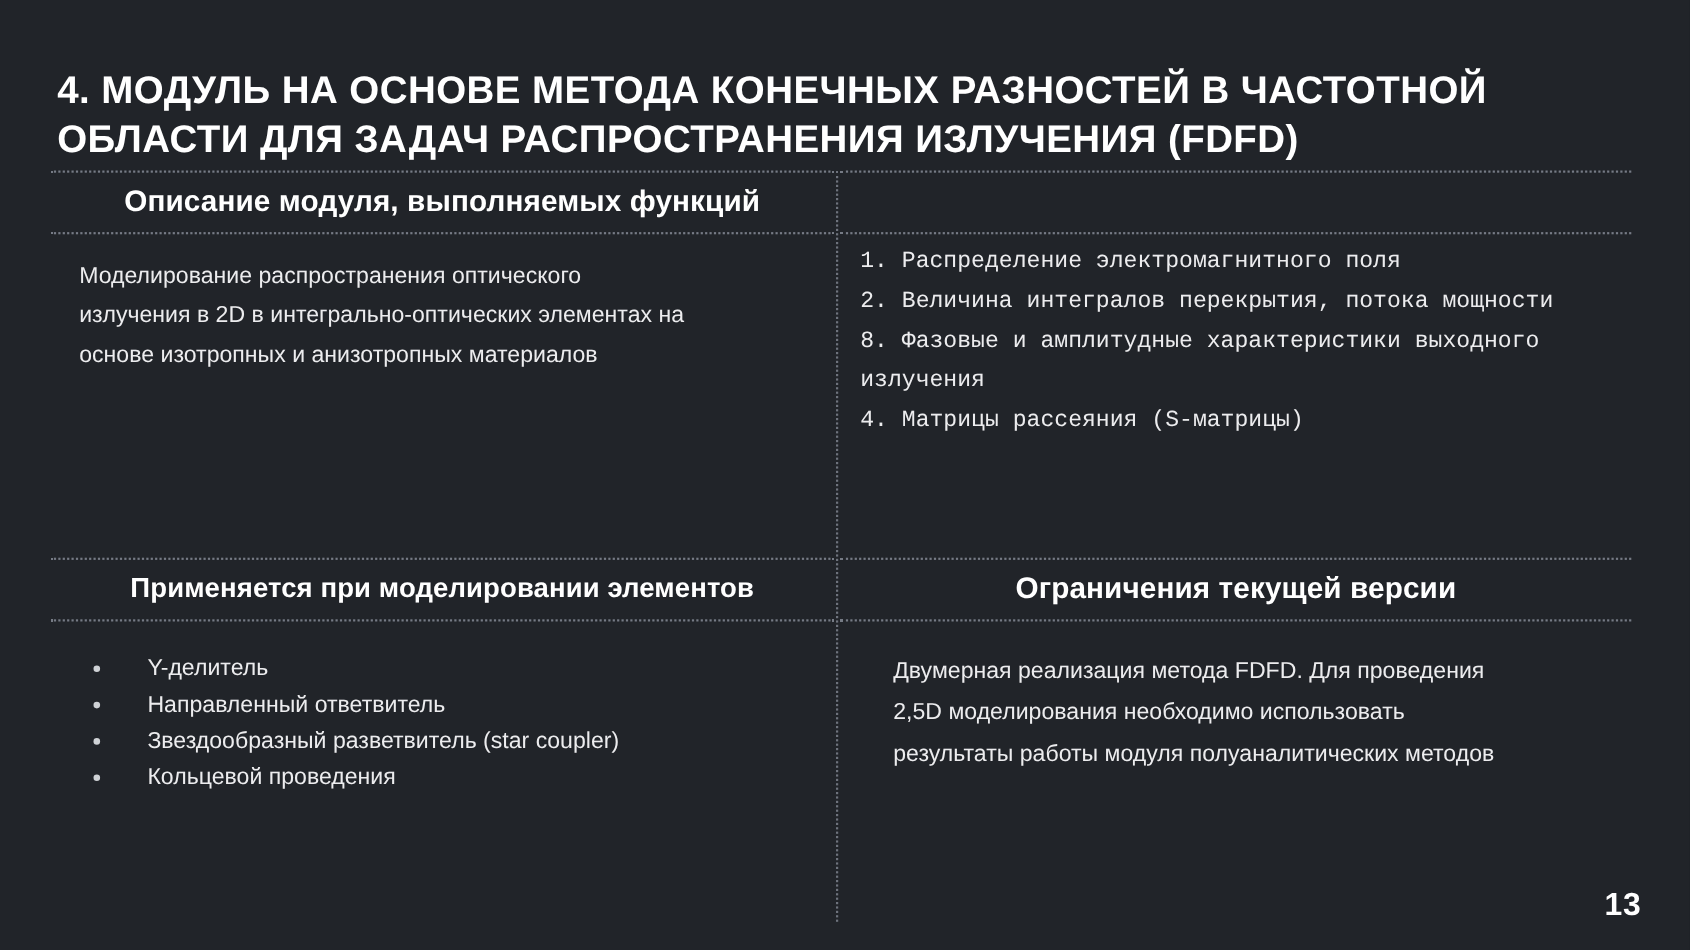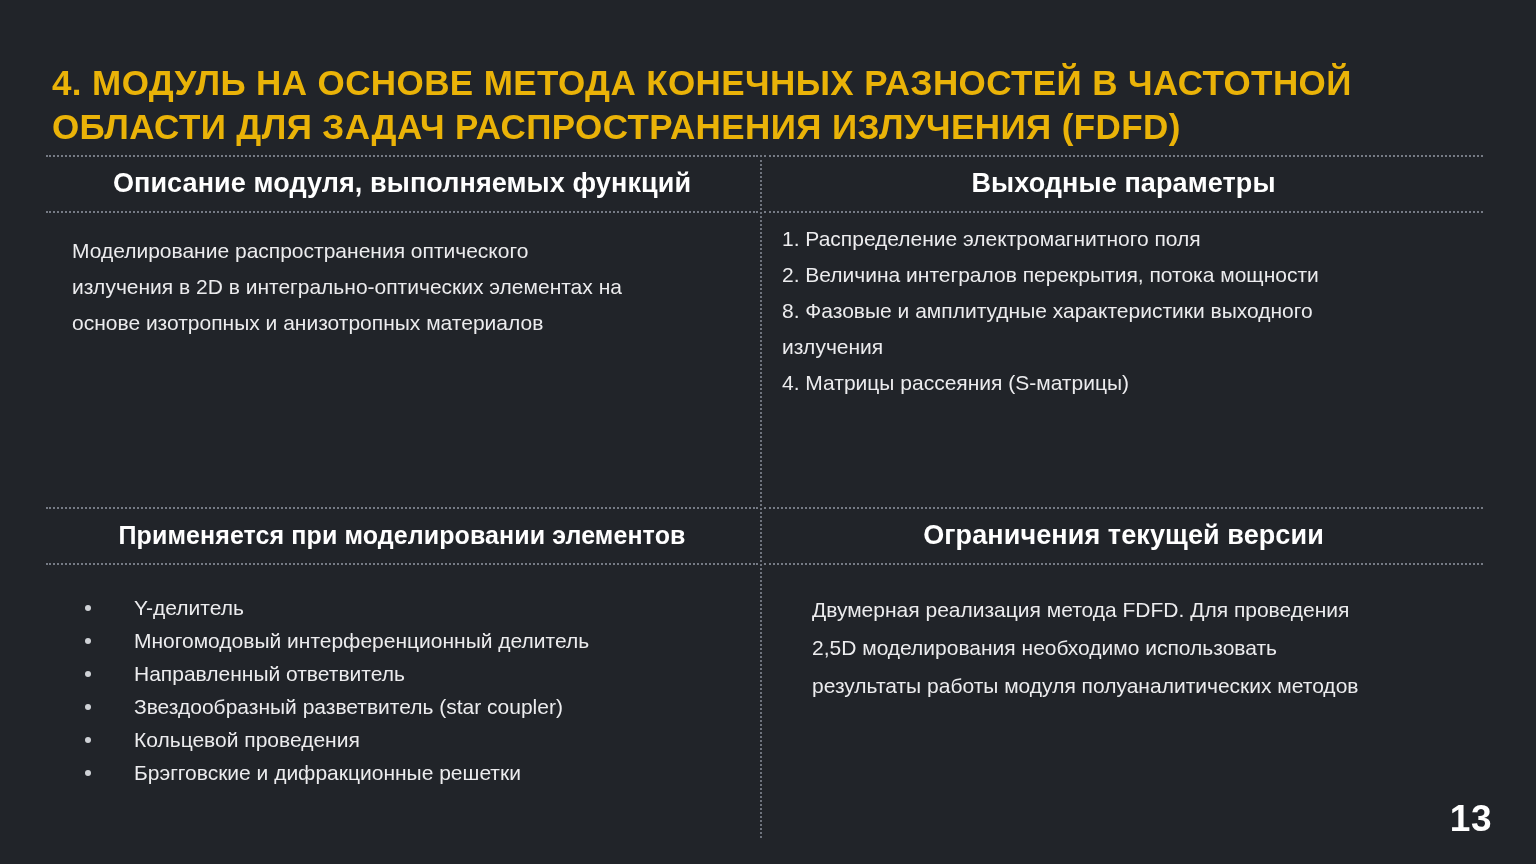--- a/index.html
+++ b/index.html
@@ -21,21 +21,21 @@
     background: #212429;
     box-sizing: border-box;
   }
 
   
   .slide-title {
     position: absolute;
     left: 52px;
     top: 38px;
     width: 1440px;
-    color: #eab308;
+    color: #ffffff;
     font-family: "Liberation Sans Narrow", "Liberation Sans", sans-serif;
     font-size: 35px;
     font-weight: bold;
     line-height: 44px;
     letter-spacing: 0.4px;
     text-transform: uppercase;
     white-space: pre-line;
   }
 
   
@@ -114,20 +114,21 @@
   }
 
   
   .num-list {
     list-style: none;
     margin: 0;
     padding: 0;
   }
   .num-list li {
     white-space: pre-line;
+    font-family: Liberation Mono, monospace;
   }
 
   
   .bullet-list {
     list-style: none;
     margin: 12px;
     padding: 0;
   }
   .bullet-list li {
     position: relative;
@@ -147,21 +148,21 @@
   .body-limit .para { line-height: 38px; }
   .body-desc  .para { line-height: 36px; }
   .body-out   .num-list li { line-height: 36px; }
 
   
   .page-number {
     position: absolute;
     right: 44px;
     bottom: 24px;
     color: #ffffff;
-    font-size: 37px;
+    font-size: 29px;
     font-weight: bold;
     letter-spacing: 0.5px;
   }
 </style>
 </head>
 <body>
 
 <div class="slide">
 
   <h1 class="slide-title">4. Модуль на основе метода конечных разностей в частотной
@@ -181,21 +182,20 @@
     <div class="v-divider"></div>
 
     <div class="cell cell-header hdr-desc">Описание модуля, выполняемых функций</div>
 
     <div class="cell body-desc">
       <p class="para body-text">Моделирование распространения оптического
 излучения в 2D в интегрально-оптических элементах на
 основе изотропных и анизотропных материалов</p>
     </div>
 
-    <div class="cell cell-header hdr-out">Выходные параметры</div>
 
     <div class="cell body-out">
       <ul class="num-list body-text">
         <li>1. Распределение электромагнитного поля</li>
         <li>2. Величина интегралов перекрытия, потока мощности</li>
         <li>8. Фазовые и амплитудные характеристики выходного
 излучения</li>
         <li>4. Матрицы рассеяния (S-матрицы)</li>
       </ul>
     </div>
@@ -203,37 +203,29 @@
     <div class="cell cell-header hdr-apply">Применяется при моделировании элементов</div>
 
     <div class="cell body-apply">
       <ul class="bullet-list body-text">
         <li>
           <span class="bullet-dot"></span>
           <span>Y-делитель</span>
         </li>
         <li>
           <span class="bullet-dot"></span>
-          <span>Многомодовый интерференционный делитель</span>
-        </li>
-        <li>
-          <span class="bullet-dot"></span>
           <span>Направленный ответвитель</span>
         </li>
         <li>
           <span class="bullet-dot"></span>
           <span>Звездообразный разветвитель (star coupler)</span>
         </li>
         <li>
           <span class="bullet-dot"></span>
           <span>Кольцевой проведения</span>
-        </li>
-        <li>
-          <span class="bullet-dot"></span>
-          <span>Брэгговские и дифракционные решетки</span>
         </li>
       </ul>
     </div>
 
     <div class="cell cell-header hdr-limit">Ограничения текущей версии</div>
 
     <div class="cell body-limit">
       <p class="para body-text">Двумерная реализация метода FDFD. Для проведения
 2,5D моделирования необходимо использовать
 результаты работы модуля полуаналитических методов</p>

